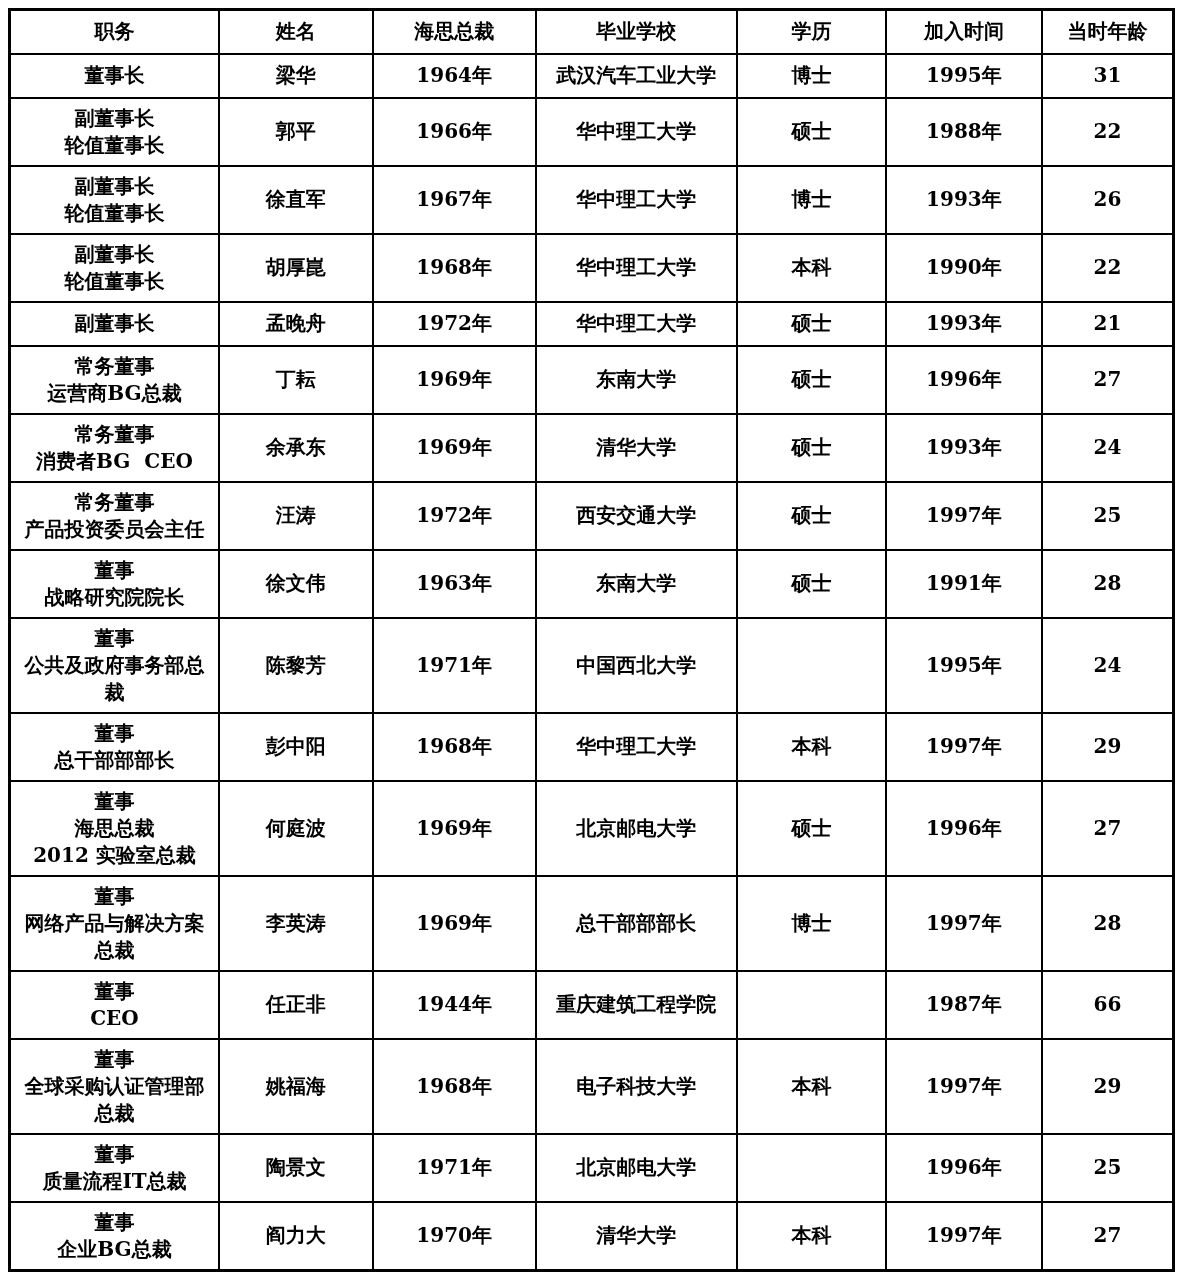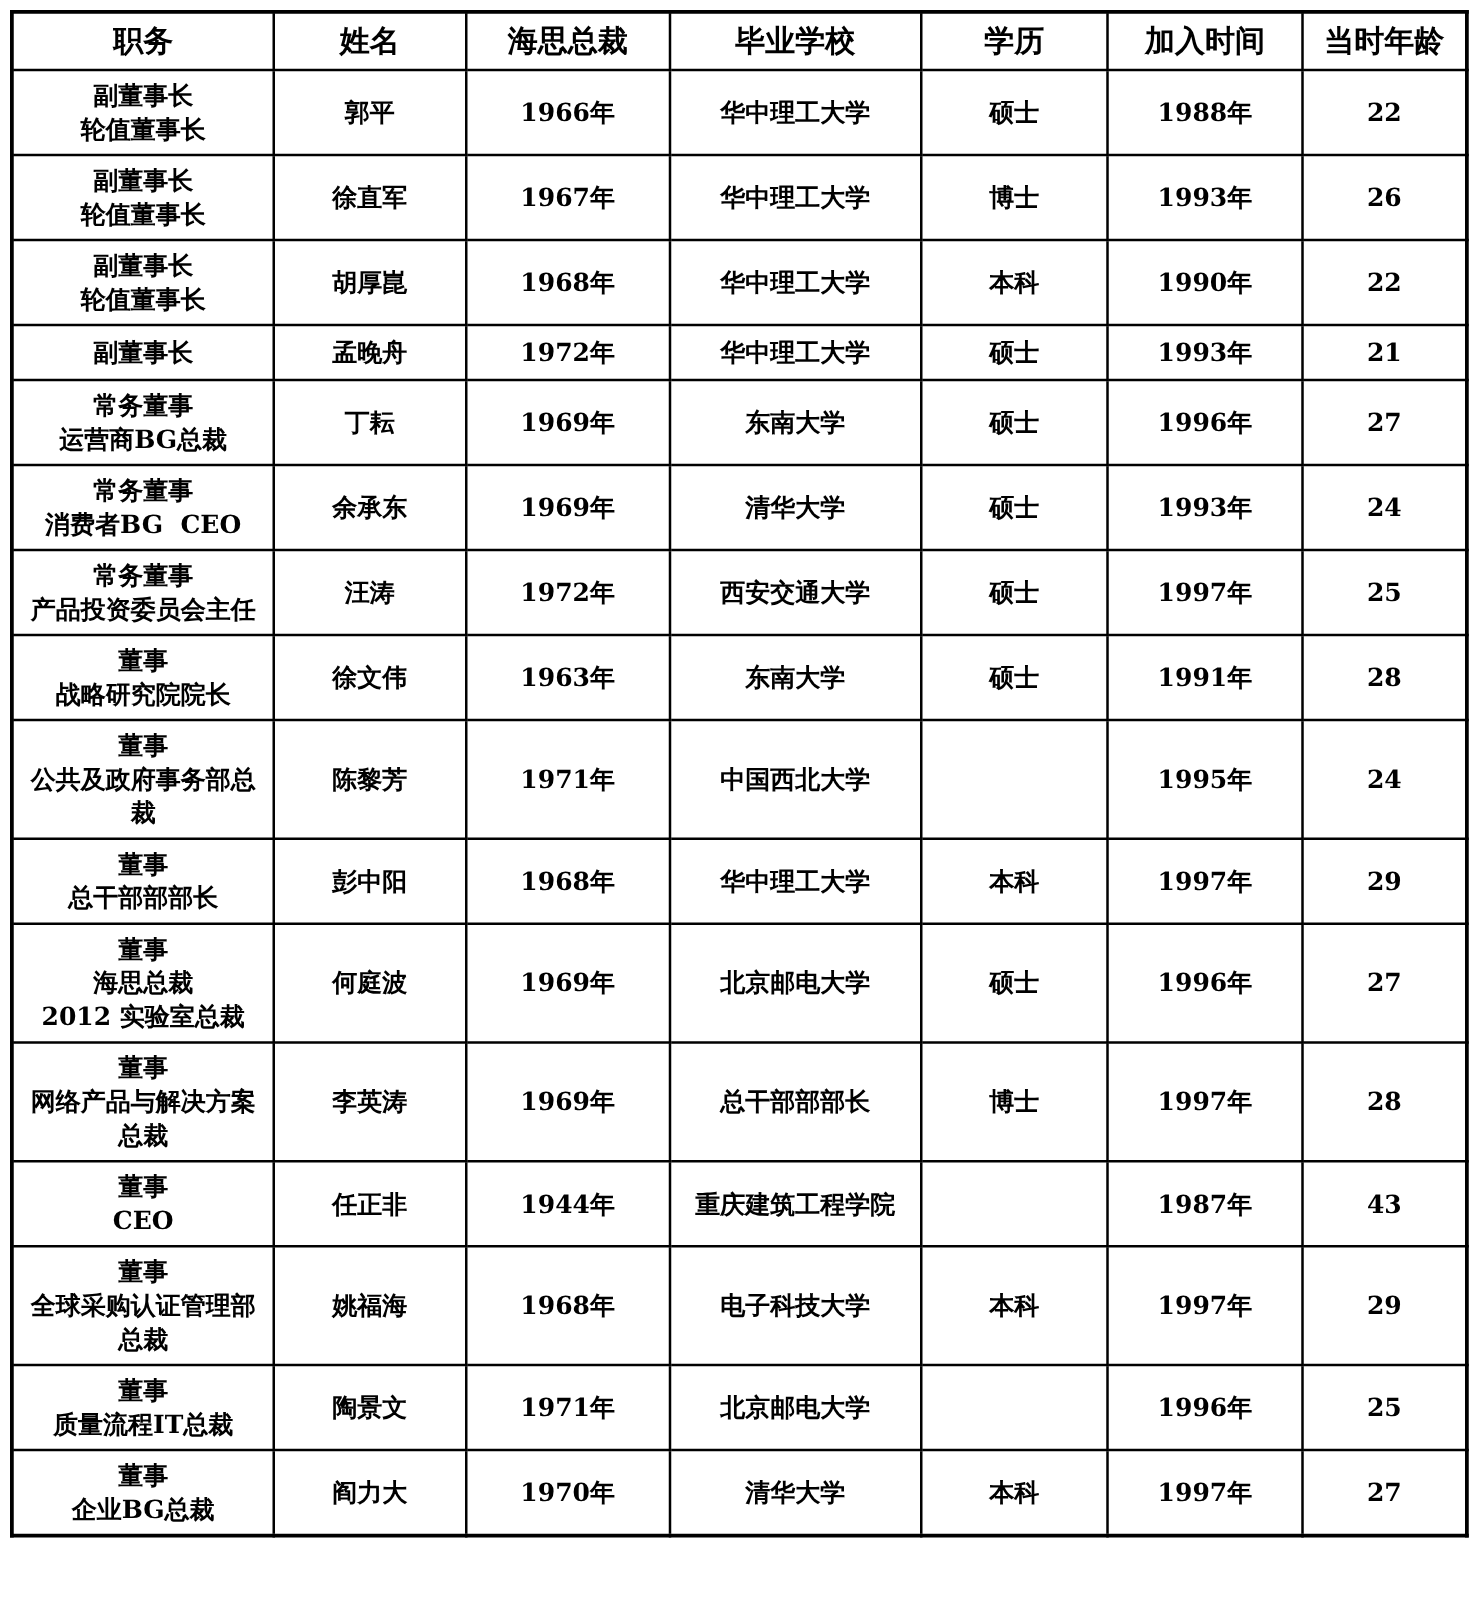--- a/index.html
+++ b/index.html
@@ -27,21 +27,21 @@
     vertical-align: middle;
     font-size: 20px;
     line-height: 1.35;
     padding: 6px 4px;
     white-space: pre-wrap;
     word-break: break-word;
     font-weight: bold;
   }
   table.board-table th {
     height: 44px;
-    font-size: 24px;
+    font-size: 20px;
   }
   table.board-table td {
     height: 44px;
   }
   
   col.c-position { width: 18.0%; }
   col.c-name     { width: 13.2%; }
   col.c-birth    { width: 14.0%; }
   col.c-school   { width: 17.3%; }
   col.c-degree   { width: 12.8%; }
@@ -67,20 +67,29 @@
         <th>姓名</th>
         <th>海思总裁</th>
         <th>毕业学校</th>
         <th>学历</th>
         <th>加入时间</th>
         <th>当时年龄</th>
       </tr>
   </thead>
   <tbody>
       <tr>
+        <td>董事长</td>
+        <td>梁华</td>
+        <td>1964年</td>
+        <td>武汉汽车工业大学</td>
+        <td>博士</td>
+        <td>1995年</td>
+        <td>31</td>
+      </tr>
+      <tr>
         <td>副董事长
 轮值董事长</td>
         <td>郭平</td>
         <td>1966年</td>
         <td>华中理工大学</td>
         <td>硕士</td>
         <td>1988年</td>
         <td>22</td>
       </tr>
       <tr>
@@ -194,21 +203,21 @@
         <td>28</td>
       </tr>
       <tr>
         <td>董事
 CEO</td>
         <td>任正非</td>
         <td>1944年</td>
         <td>重庆建筑工程学院</td>
         <td></td>
         <td>1987年</td>
-        <td>43</td>
+        <td>66</td>
       </tr>
       <tr>
         <td>董事
 全球采购认证管理部总裁</td>
         <td>姚福海</td>
         <td>1968年</td>
         <td>电子科技大学</td>
         <td>本科</td>
         <td>1997年</td>
         <td>29</td>

